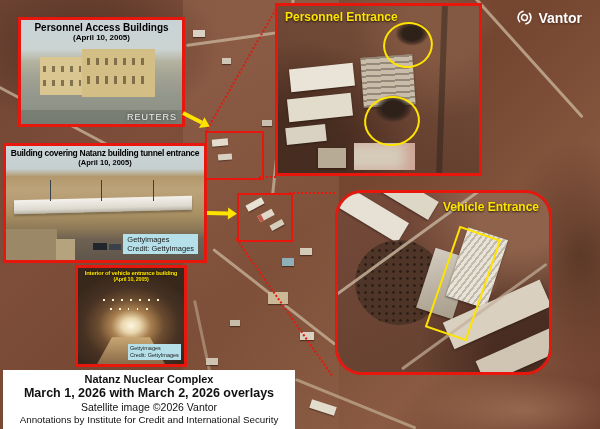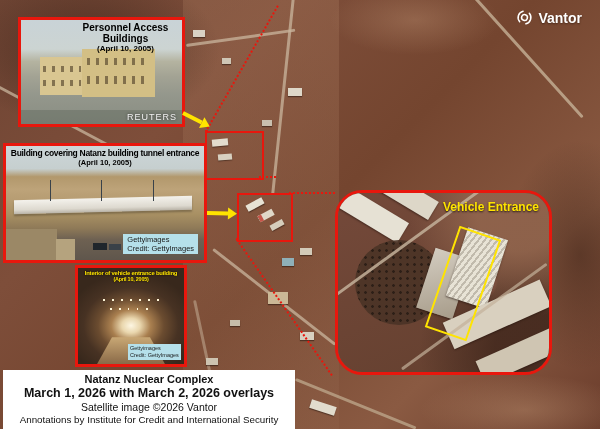--- a/index.html
+++ b/index.html
@@ -122,21 +122,21 @@
     <div class="ph"></div>
     <div class="bldgA" style="left:12%;top:36%;width:27%;height:36%;background:#d9c691;">
       <div class="winrow" style="top:22%;"></div>
         <div class="winrow" style="top:60%;"></div>
     </div>
     <div class="bldgA" style="left:38%;top:28%;width:45%;height:46%;background:#d3bf85;">
       <div class="winrow" style="top:18%;"></div>
         <div class="winrow" style="top:56%;"></div>
     </div>
     <div class="abs" style="left:0;bottom:0;width:100%;height:13%;background:rgba(60,70,60,.25);"></div>
-    <div class="cap-black" style="font-size:10px;padding-left:48px;">
+    <div class="cap-black" style="font-size:10px;">
       <div>Personnel Access Buildings</div>
       <div class="cap-sub" style="font-size:8px;">(April 10, 2005)</div>
     </div>
     <div class="reuters">REUTERS</div>
   </div>
 
   <div id="insetB" class="inset" style="left:3px;top:143px;width:204px;height:120px;">
     <div class="ph"></div>
     <div class="abs" style="left:4%;top:46%;width:90%;height:12%;background:linear-gradient(180deg,#f4f2ec,#ddd9cf 70%,#b8b2a6);transform:skewY(-1.5deg);box-shadow:0 2px 2px rgba(0,0,0,.25);"></div>
     <div class="post" style="left:22%;"></div>
@@ -165,20 +165,35 @@
     <div class="cap-black" style="color:#ffe400;font-size:5.9px;letter-spacing:-0.2px;text-shadow:0 0 2px #000;">
       <div>Interior of vehicle entrance building</div>
       <div class="cap-sub" style="font-size:5.4px;">(April 10, 2005)</div>
     </div>
     <div class="credit-blue" style="right:3%;bottom:4%;font-size:5.5px;padding:1px 2px;">
       <div>Gettyimages</div>
       <div>Credit: GettyImages</div>
     </div>
   </div>
 
+  <div id="insetD" class="inset" style="left:275px;top:3px;width:207px;height:173px;">
+    <div class="ph"></div>
+    <div class="wh" style="left:6%;top:36%;width:32%;height:14%;background:#e9e4d7;transform:rotate(-6deg);"></div>
+    <div class="wh" style="left:5%;top:54%;width:32%;height:14%;background:#e2dccd;transform:rotate(-6deg);"></div>
+    <div class="wh" style="left:4%;top:72%;width:20%;height:10%;background:#d9d2c2;transform:rotate(-6deg);"></div>
+    <div class="wh" style="left:42%;top:30%;width:26%;height:30%;background:#c9bda9;transform:rotate(-4deg);background-image:repeating-linear-gradient(0deg,rgba(50,38,30,.35) 0 2px,transparent 2px 6px);"></div>
+    <div class="blast" style="left:56%;top:7%;width:21%;height:19%;"></div>
+    <div class="blast" style="left:46%;top:51%;width:23%;height:21%;"></div>
+    <div class="abs" style="right:17%;top:0;width:3%;height:100%;background:rgba(40,30,24,.45);transform:rotate(2deg);"></div>
+    <div class="wh" style="left:38%;top:82%;width:30%;height:16%;background:#d6ccba;box-shadow:inset -10px 0 12px rgba(196,118,106,.45);"></div>
+    <div class="wh" style="left:20%;top:85%;width:14%;height:12%;background:#b8ab95;"></div>
+    <div class="yellow-ellipse" style="left:105px;top:16px;width:46px;height:42px;transform:rotate(-12deg);"></div>
+    <div class="yellow-ellipse" style="left:86px;top:90px;width:52px;height:46px;transform:rotate(-8deg);"></div>
+    <div class="yellow-label" style="left:7px;top:4px;font-size:12px;">Personnel Entrance</div>
+  </div>
 
   <div id="insetE" class="inset" style="left:335px;top:190px;width:217px;height:185px;border-radius:27px;">
     <div class="ph"></div>
     <div class="road" style="left:-8%;top:62%;width:122%;transform:rotate(-36deg);background:#c3b09a;opacity:.85;"></div>
     <div class="road" style="left:30%;top:98%;width:85%;transform:rotate(-36deg);background:#c3b09a;opacity:.7;"></div>
     <div class="wh" style="left:-6%;top:4%;width:40%;height:13%;background:#e6e1d4;transform:rotate(31deg);"></div>
     <div class="wh" style="left:10%;top:-7%;width:38%;height:12%;background:#ddd7c8;transform:rotate(31deg);"></div>
     <div class="treedots" style="left:8%;top:26%;width:42%;height:48%;"></div>
     <div class="wh" style="left:41%;top:33%;width:18%;height:35%;background:linear-gradient(150deg,#d3ccc0,#a79c8a);transform:rotate(18deg);"></div>
     <div class="abs" style="left:53%;top:34%;width:25%;height:30%;background:radial-gradient(closest-side,rgba(235,140,125,.75) 0 35%,rgba(235,140,125,.3) 60%,transparent 80%);"></div>

